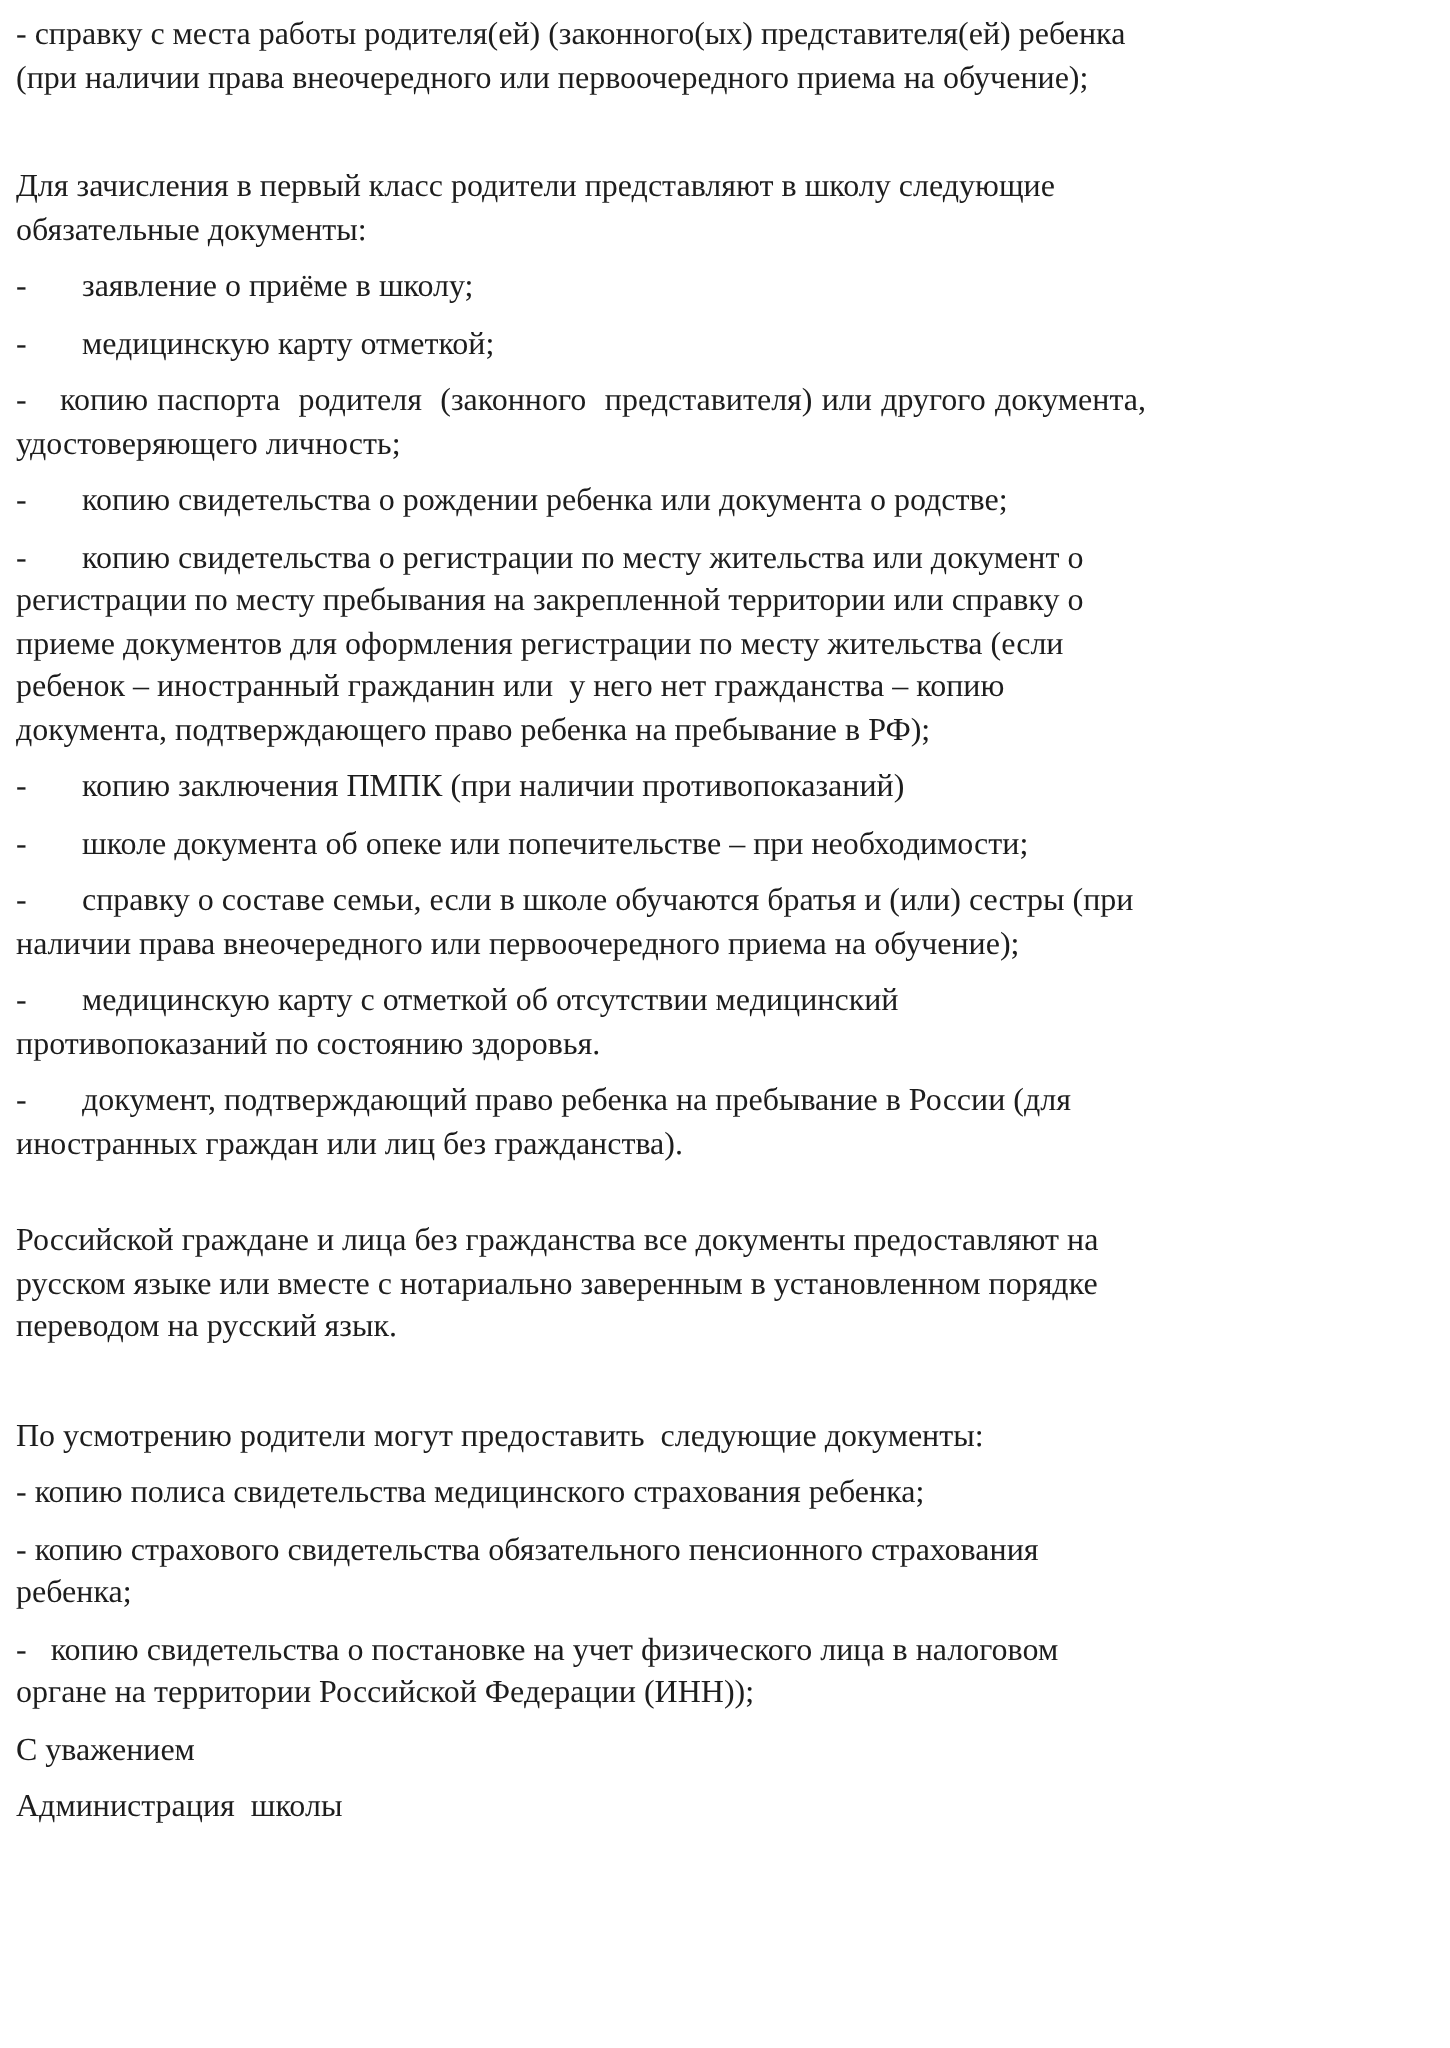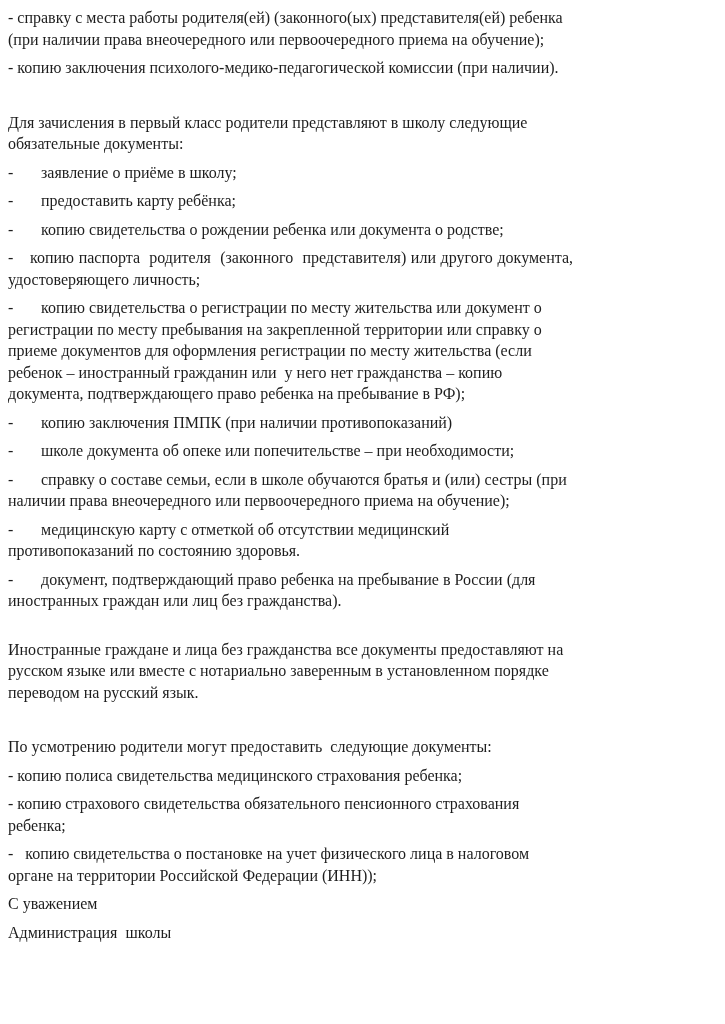--- a/index.html
+++ b/index.html
@@ -17,40 +17,39 @@
   .sp-a { height: 26px; }
   .sp-b { height: 20px; }
   .sp-c { height: 26px; }
 </style>
 </head>
 <body>
 
 <div class="page">
 
   <p>- справку с места работы родителя(ей) (законного(ых) представителя(ей) ребенка (при наличии права внеочередного или первоочередного приема на обучение);</p>
-  <p>- копию заключения психолого-медико-педагогической комиссии (при наличии).</p>
 
   <div class="sp-a"></div>
 
   <p>Для зачисления в первый класс родители представляют в школу следующие обязательные документы:</p>
 
   <p class="li"><span class="marker">-</span><span>заявление о приёме в школу;</span></p>
-  <p class="li"><span class="marker">-</span><span>предоставить карту ребёнка;</span></p>
+  <p class="li"><span class="marker">-</span><span>медицинскую карту отметкой;</span></p>
+  <p class="li small justify"><span class="marker">-</span><span>копию паспорта  родителя  (законного  представителя) или другого документа, удостоверяющего личность;</span></p>
   <p class="li"><span class="marker">-</span><span>копию свидетельства о рождении ребенка или документа о родстве;</span></p>
-  <p class="li small justify"><span class="marker">-</span><span>копию паспорта  родителя  (законного  представителя) или другого документа, удостоверяющего личность;</span></p>
   <p class="li"><span class="marker">-</span><span>копию свидетельства о регистрации по месту жительства или документ о регистрации по месту пребывания на закрепленной территории или справку о приеме документов для оформления регистрации по месту жительства (если ребенок – иностранный гражданин или  у него нет гражданства – копию документа, подтверждающего право ребенка на пребывание в РФ);</span></p>
   <p class="li"><span class="marker">-</span><span>копию заключения ПМПК (при наличии противопоказаний)</span></p>
   <p class="li"><span class="marker">-</span><span>школе документа об опеке или попечительстве – при необходимости;</span></p>
   <p class="li"><span class="marker">-</span><span>справку о составе семьи, если в школе обучаются братья и (или) сестры (при наличии права внеочередного или первоочередного приема на обучение);</span></p>
   <p class="li"><span class="marker">-</span><span>медицинскую карту с отметкой об отсутствии медицинский противопоказаний по состоянию здоровья.</span></p>
   <p class="li"><span class="marker">-</span><span>документ, подтверждающий право ребенка на пребывание в России (для иностранных граждан или лиц без гражданства).</span></p>
 
   <div class="sp-b"></div>
 
-  <p>Иностранные граждане и лица без гражданства все документы предоставляют на русском языке или вместе с нотариально заверенным в установленном порядке переводом на русский язык.</p>
+  <p>Российской граждане и лица без гражданства все документы предоставляют на русском языке или вместе с нотариально заверенным в установленном порядке переводом на русский язык.</p>
 
   <div class="sp-c"></div>
 
   <p>По усмотрению родители могут предоставить  следующие документы:</p>
 
   <p>- копию полиса свидетельства медицинского страхования ребенка;</p>
   <p>- копию страхового свидетельства обязательного пенсионного страхования ребенка;</p>
   <p>-   копию свидетельства о постановке на учет физического лица в налоговом органе на территории Российской Федерации (ИНН));</p>
 
   <p>С уважением</p>

